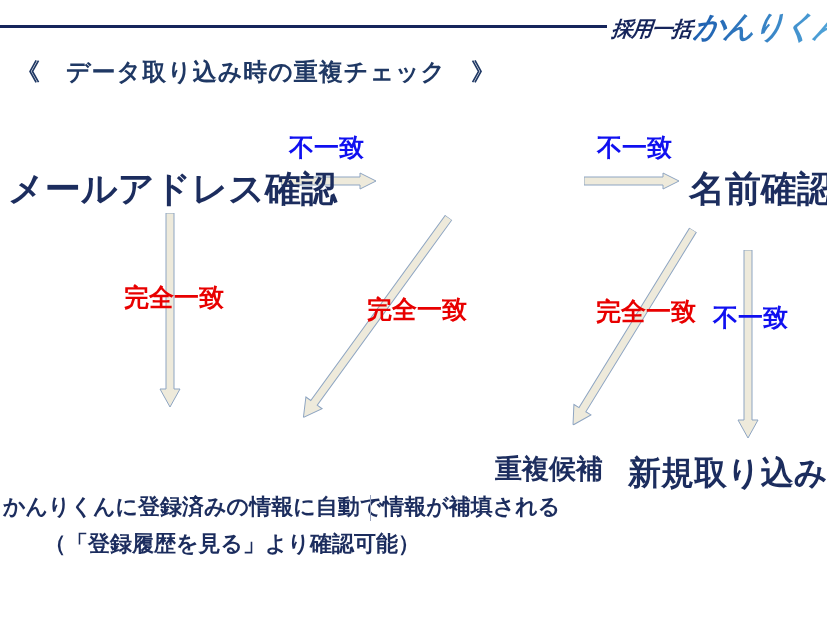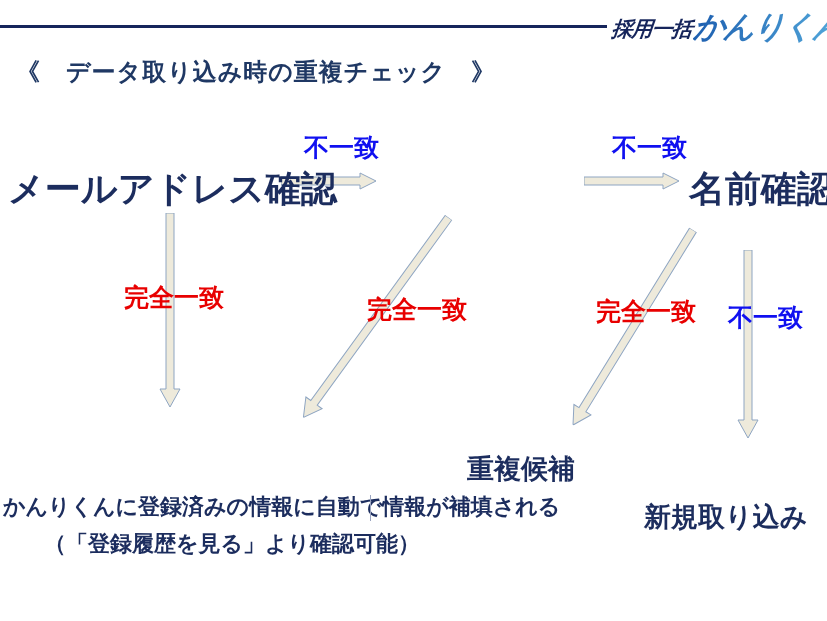--- a/index.html
+++ b/index.html
@@ -24,33 +24,33 @@
     -webkit-background-clip:text;background-clip:text;-webkit-text-fill-color:transparent;
   }
   .page-title{left:16px;top:56px;font-size:24px;font-weight:bold;color:var(--title_navy);letter-spacing:1px;}
   
   .step{font-size:36px;font-weight:bold;color:var(--navy);}
   .step-email{left:8px;top:165px;}
   .step-phone{left:385px;top:165px;}
   .step-name{left:689px;top:165px;}
   
   .edge{font-weight:bold;font-size:25px;}
-  .edge.blue{color:var(--blue);margin-left:15px;}
+  .edge.blue{color:var(--blue);}
   .edge.red{color:var(--red);}
   .mismatch-1{left:289px;top:131px;}
   .mismatch-2{left:597px;top:131px;}
   .exact-1{left:124px;top:281px;}
   .exact-2{left:367px;top:293px;}
   .exact-3{left:596px;top:295px;}
   .mismatch-3{left:713px;top:301px;}
   
   .outcome{font-weight:bold;color:var(--navy);}
   .outcome-same{left:94px;top:429px;font-size:31px;}
-  .outcome-dup{left:467px;top:451px;font-size:27px;}
-  .outcome-new{left:644px;top:451px;font-size:27px;margin-top:48px;}
+  .outcome-dup{left:495px;top:451px;font-size:27px;}
+  .outcome-new{left:628px;top:451px;font-size:33px;}
   
   .note{font-weight:bold;color:var(--navy);font-size:22px;}
   .note-1{left:3px;top:492px;}
   .note-2{left:44px;top:529px;}
   .caret{left:370px;top:495px;width:1px;height:26px;background:#9aa4c0;}
   
   .footer-bar{left:0;top:596px;width:827px;height:25px;background:var(--footer_bg);display:flex;align-items:center;}
   .footer-text{color:#ffffff;font-size:11px;padding-left:8px;letter-spacing:.3px;}
   
   .block-arrow{position:absolute;}

